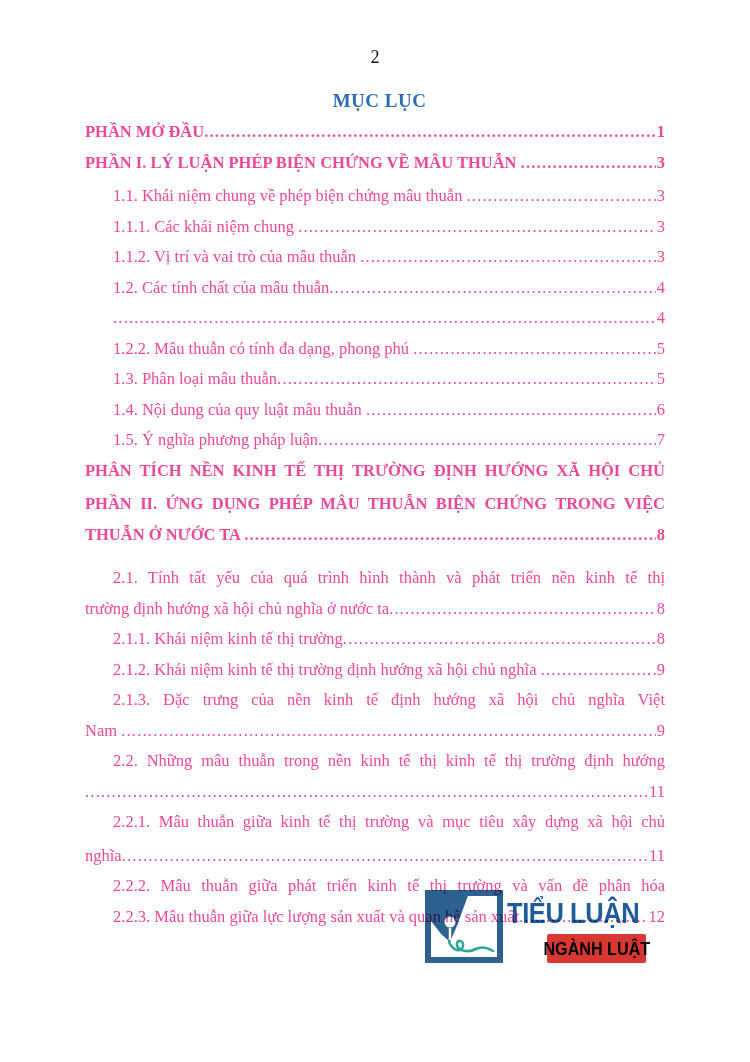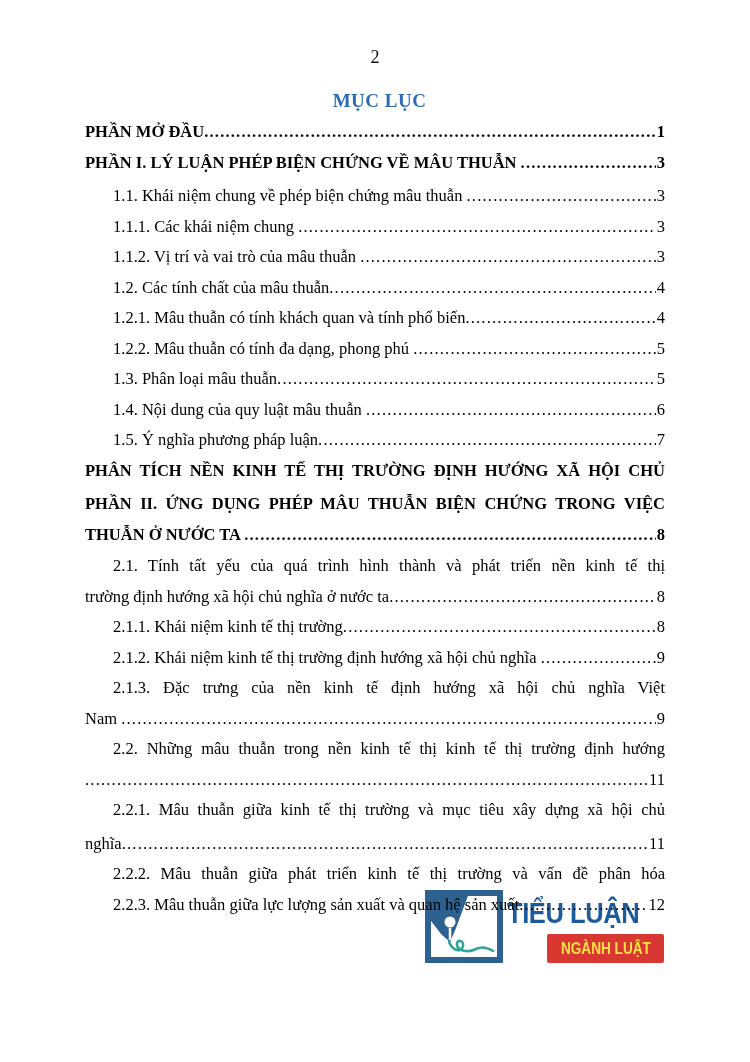--- a/index.html
+++ b/index.html
@@ -34,21 +34,21 @@
   .toc-line.block {
     display:block;
     text-align:justify;
     -moz-text-align-last:justify;
     text-align-last:justify;
     white-space:normal;
   }
   .toc-line.bold { font-weight:bold; }
   .toc-line.indent { padding-left:28px;align-items:flex-end; }
   .toc-line.gap3 { margin-top:3px; }
-  .toc-line.gap7 { margin-top:1px; }
+  .toc-line.gap7 { margin-top:13px; }
   .toc-line .t { white-space:pre; flex:0 0 auto; }
   .toc-line .dots {
     flex:1 1 auto; overflow:hidden; white-space:nowrap;
     min-width:0;
   }
   .toc-line .dots::after {
     content:"........................................................................................................................................................................................................";
     letter-spacing:1.2px;
   }
   .toc-line .pg { flex:0 0 auto; padding-left:1px; }
@@ -65,40 +65,40 @@
   .wm-title {
     position:absolute; left:507px; top:894px;
     font-family:"Liberation Sans","DejaVu Sans",sans-serif;
     font-weight:bold; font-size:29px; line-height:36px;
     letter-spacing:-0.5px;
     transform:scale(0.88,1.04); transform-origin:left top;
     white-space:nowrap;
   }
   .wm-badge {
     position:absolute; left:547px; top:934px;
-    width:117px; height:29px;
+    width:99px; height:29px;
     display:flex; align-items:center; justify-content:center;
     border-radius:2px;
-    color:#fde047;
+    color:#000000;
     font-family:"Liberation Sans","DejaVu Sans",sans-serif;
-    font-weight:bold; font-size:16px;
+    font-weight:bold; font-size:19px;
     white-space:nowrap;
   }
   .wm-badge .inner { transform:scaleX(0.85); transform-origin:center; }
 </style>
 </head>
 <body>
 
 <div class="page">
 
   <div class="page-number">2</div>
 
   <h1 class="toc-title" style="color: rgb(43, 108, 181);">MỤC LỤC</h1>
 
-  <div class="toc" id="toc" style="color: #000000;">
+  <div class="toc" id="toc" style="color: #ec4899;">
       <div class="toc-line bold">
         <span class="t">PHẦN MỞ ĐẦU</span>
         <span class="dots"></span>
         <span class="pg">1</span>
       </div>
       <div class="toc-line bold">
         <span class="t">PHẦN I. LÝ LUẬN PHÉP BIỆN CHỨNG VỀ MÂU THUẪN </span>
         <span class="dots"></span>
         <span class="pg">3</span>
       </div>
@@ -116,21 +116,20 @@
         <span class="t">1.1.2. Vị trí và vai trò của mâu thuẫn </span>
         <span class="dots"></span>
         <span class="pg">3</span>
       </div>
       <div class="toc-line indent">
         <span class="t">1.2. Các tính chất của mâu thuẫn</span>
         <span class="dots"></span>
         <span class="pg">4</span>
       </div>
       <div class="toc-line indent">
-        <span class="t">1.2.1. Mâu thuẫn có tính khách quan và tính phổ biến</span>
         <span class="dots"></span>
         <span class="pg">4</span>
       </div>
       <div class="toc-line indent">
         <span class="t">1.2.2. Mâu thuẫn có tính đa dạng, phong phú </span>
         <span class="dots"></span>
         <span class="pg">5</span>
       </div>
       <div class="toc-line indent">
         <span class="t">1.3. Phân loại mâu thuẫn</span>

